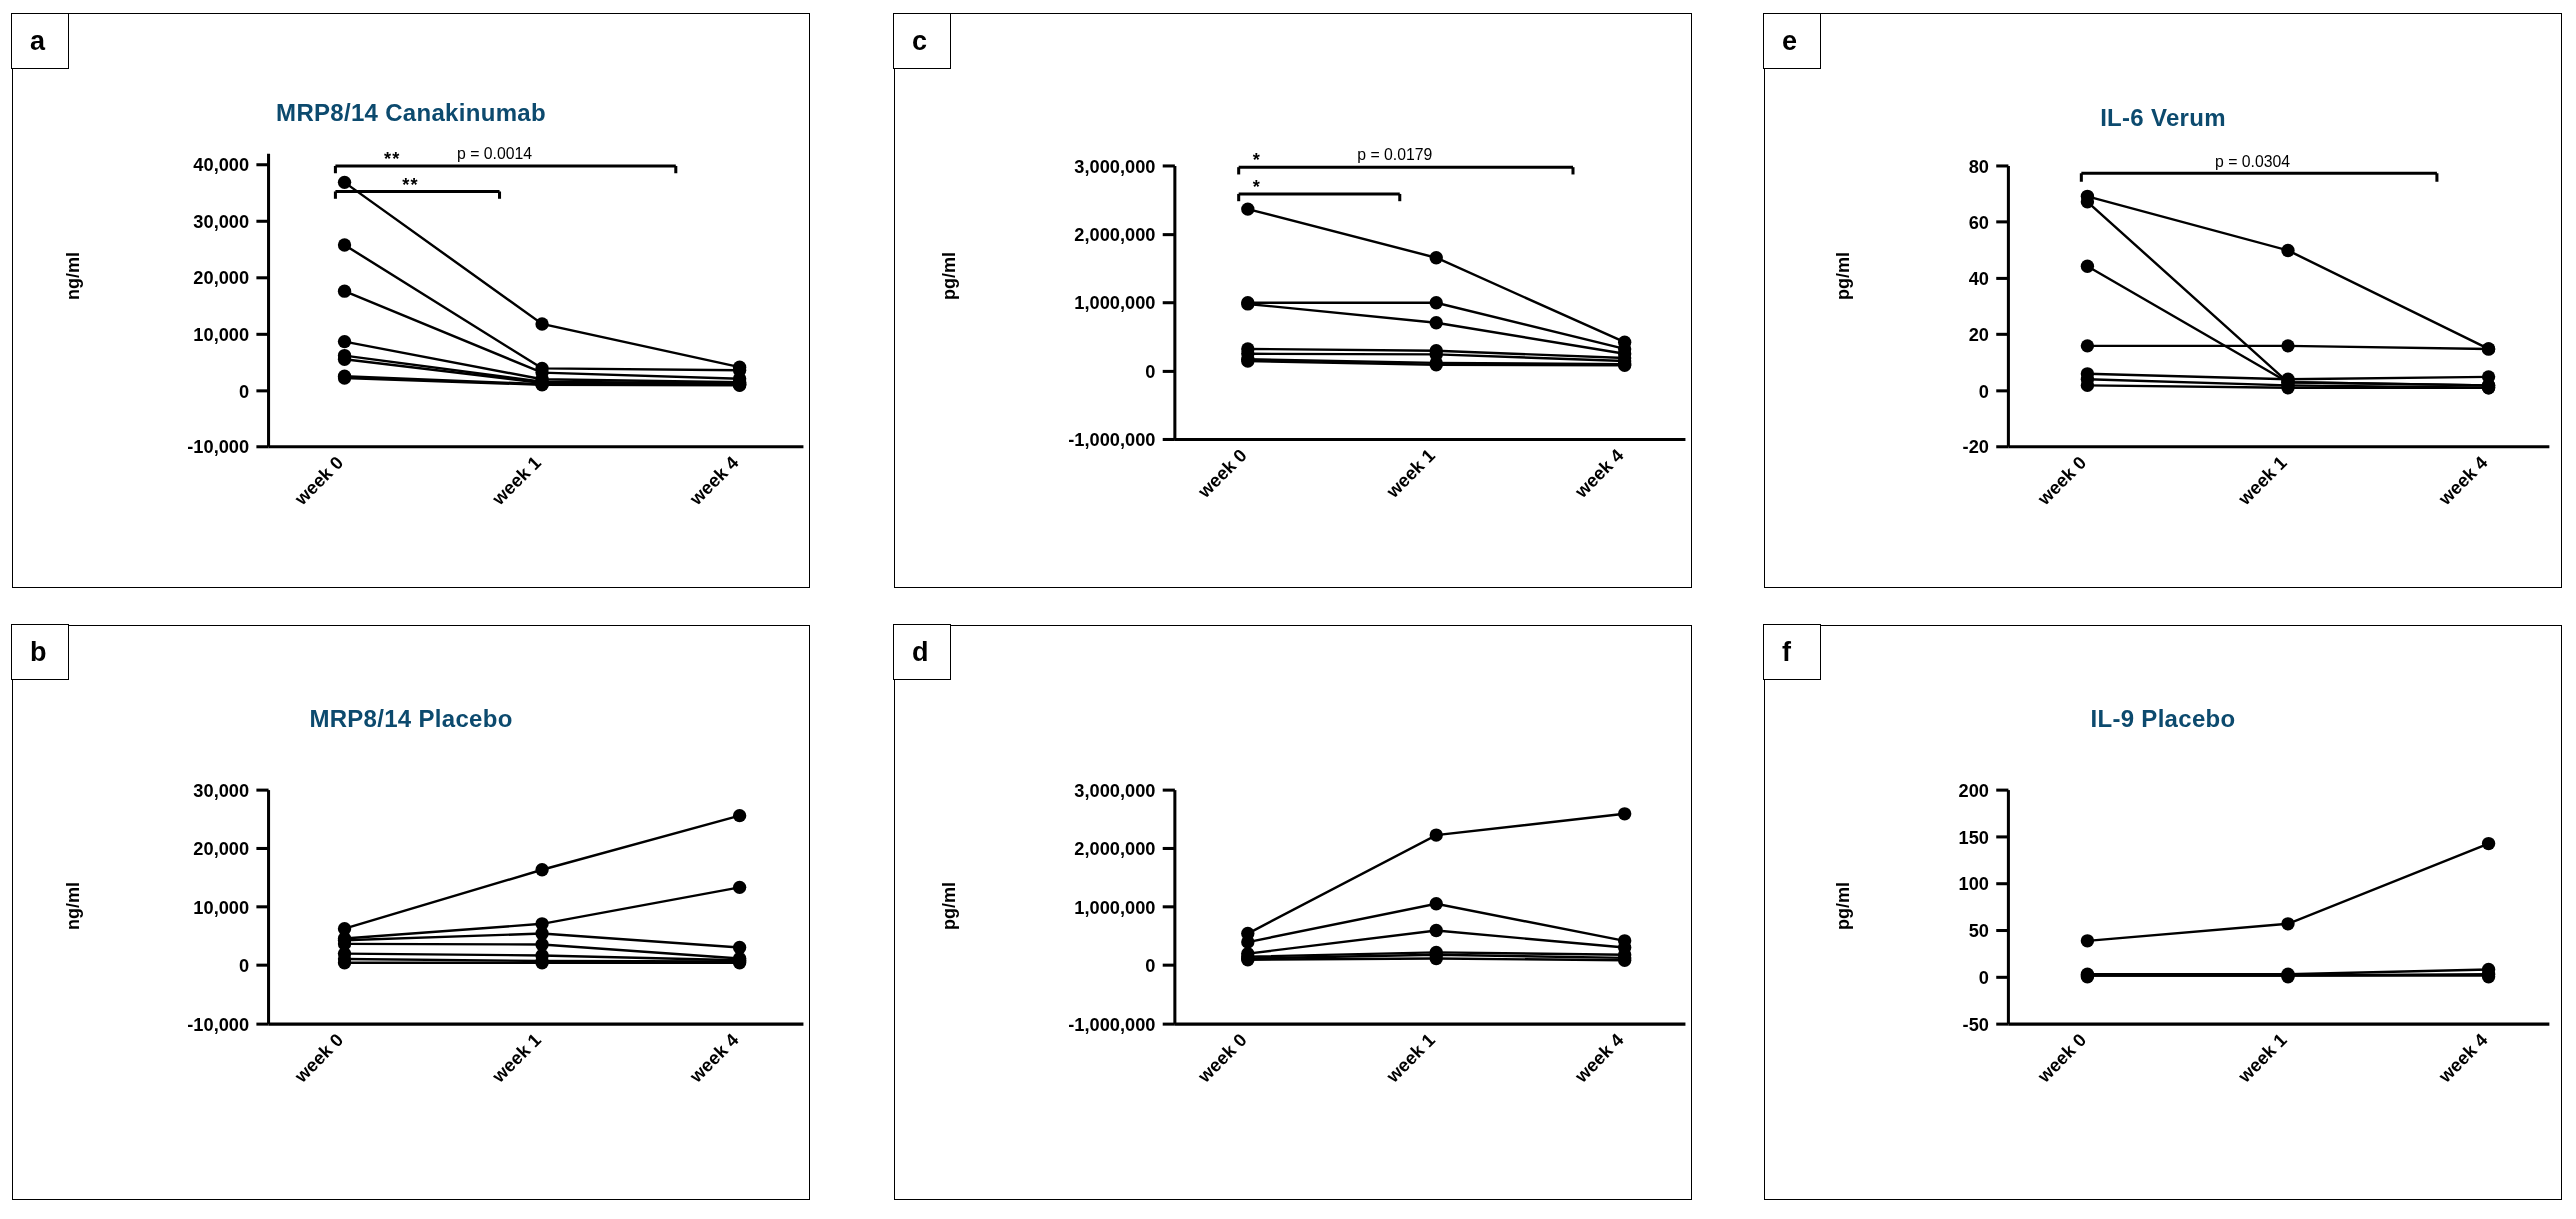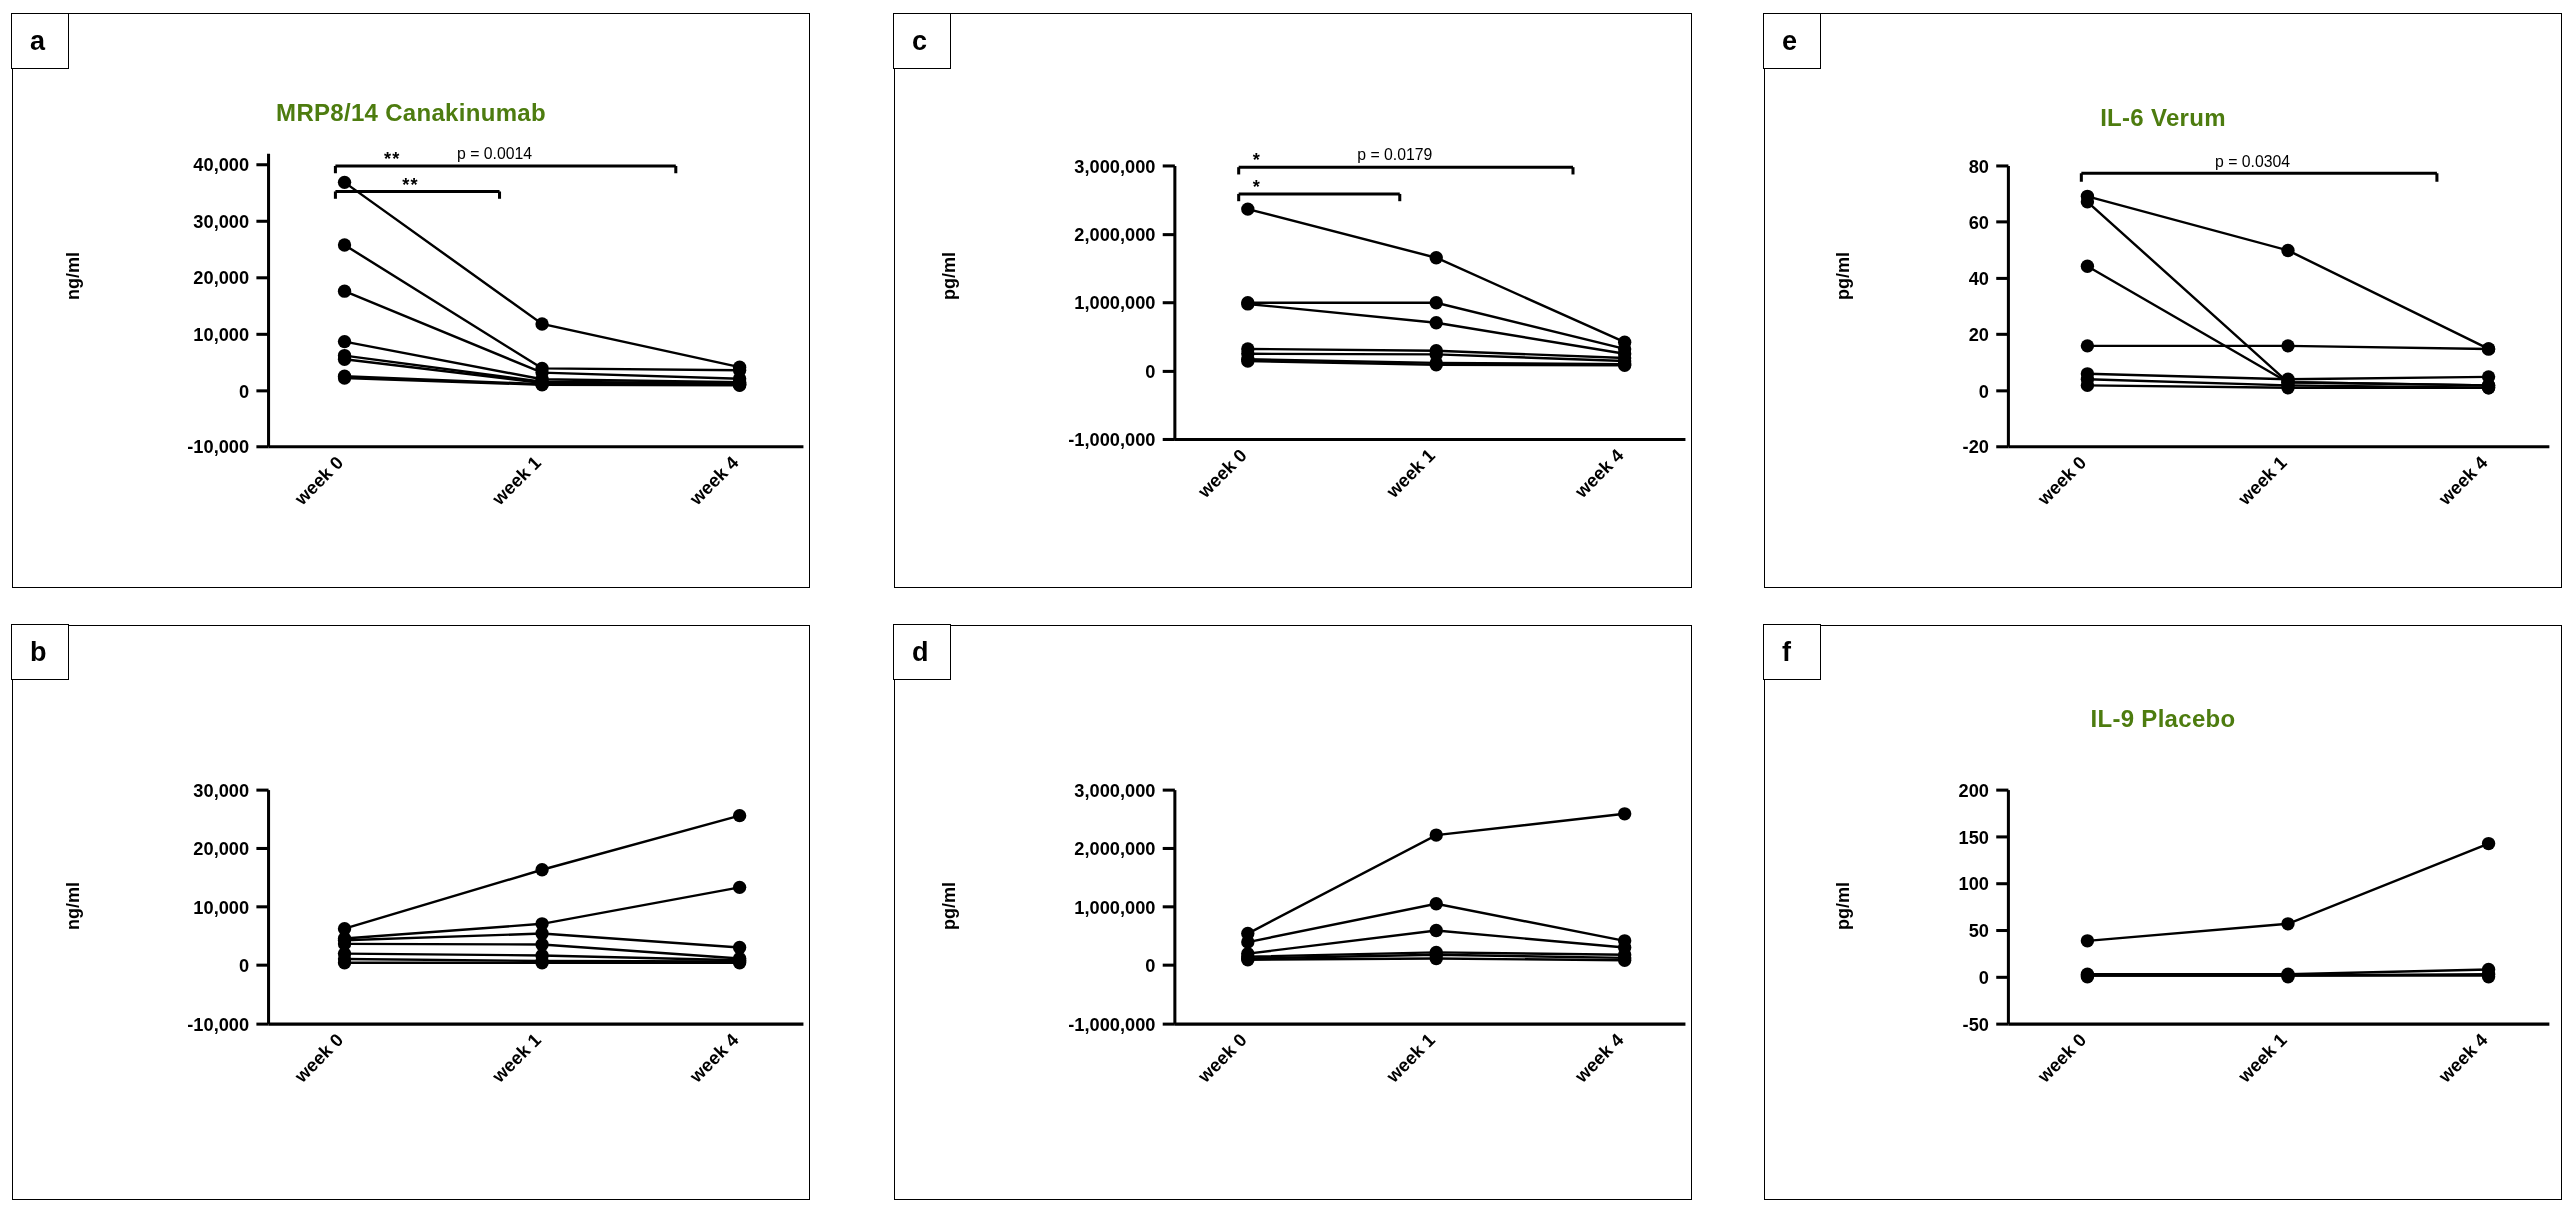--- a/index.html
+++ b/index.html
@@ -42,21 +42,21 @@
     width: 58px;
     height: 56px;
   }
   .chart-title {
     position: absolute;
     width: 100%;
     text-align: center;
     font-weight: bold;
     font-size: 24px;
     letter-spacing: 0.3px;
-    color: #4d7c0f;
+    color: #0c4a6e;
   }
   .plot-svg {
     position: absolute;
     left: 0;
     top: 0;
   }
   .ylabel {
     position: absolute;
     font-weight: bold;
     font-size: 18px;
@@ -167,20 +167,21 @@
         <circle cx="545" cy="599" r="11"></circle>
           <circle cx="870" cy="610" r="11"></circle>
           <circle cx="1195" cy="611" r="11"></circle>
       </g>
     </svg>
   </div>
 
   <div class="panel" style="left:12px; top:625px; width:798px; height:575px;">
     <div class="panel-letter-box" style="left:-1.8px; top:-1.8px;"></div>
     <div class="panel-letter" style="left:17px; top:13.4px;">b</div>
+    <div class="chart-title" style="top:79px;">MRP8/14 Placebo</div>
     <div class="ylabel" style="left:50px; top:304px;">ng/ml</div>
     <svg class="plot-svg" width="798" height="575" viewBox="0 0 1312 946">
       <line x1="420" y1="270" x2="420" y2="655" stroke="#000" stroke-width="5"></line>
       <line x1="420" y1="655" x2="1300" y2="655" stroke="#000" stroke-width="5"></line>
       <line x1="400" y1="270" x2="420" y2="270" stroke="#000" stroke-width="5"></line>
       <line x1="400" y1="366" x2="420" y2="366" stroke="#000" stroke-width="5"></line>
       <line x1="400" y1="462" x2="420" y2="462" stroke="#000" stroke-width="5"></line>
       <line x1="400" y1="558" x2="420" y2="558" stroke="#000" stroke-width="5"></line>
       <line x1="400" y1="655" x2="420" y2="655" stroke="#000" stroke-width="5"></line>
       <text class="tick-label" x="388" y="281" text-anchor="end">30,000</text>

